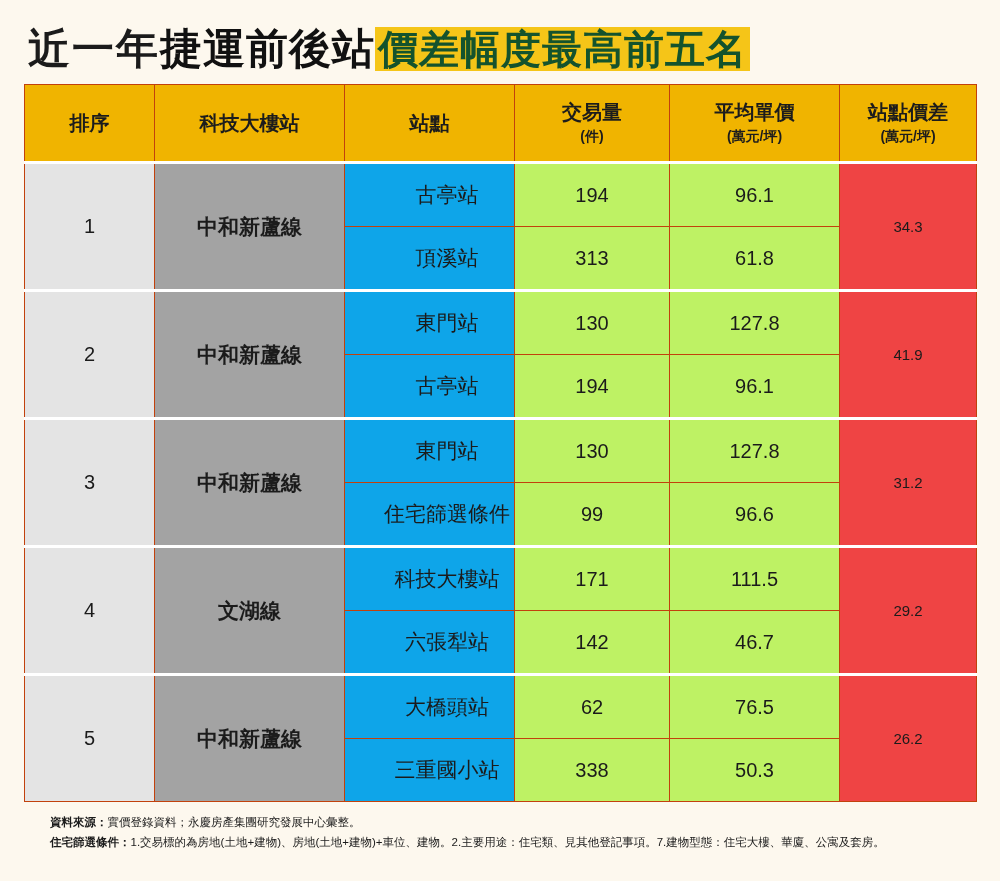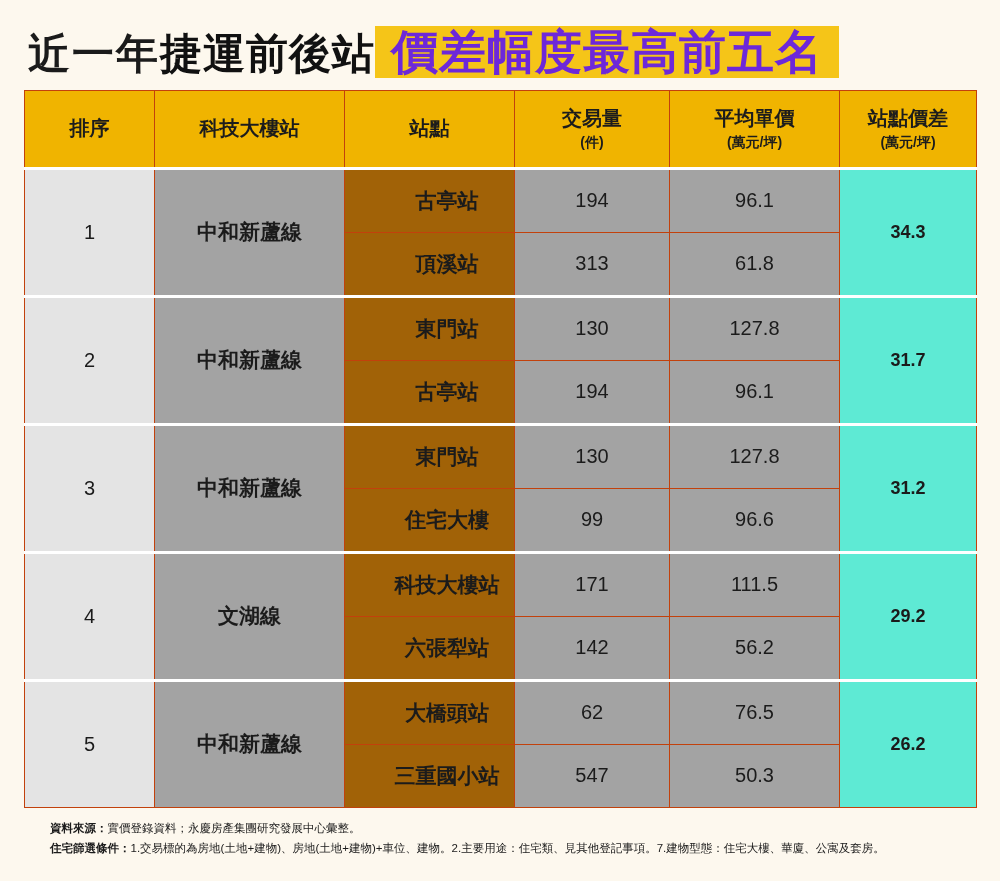--- a/index.html
+++ b/index.html
@@ -39,24 +39,24 @@
     color: #1b1b1b;
     font-size: 42px;
     letter-spacing: 2px;
   }
   .title .t2 {
     color: #111;
     font-size: 42px;
     letter-spacing: 1px;
   }
   .title .t3 {
-    color: #6d28d9;
-    font-size: 47px;
+    color: #14532d;
+    font-size: 40px;
     background: #f5c518;
-    padding: 0 16px;
+    padding: 0 3px;
     letter-spacing: 1px;
   }
 
   
   table.data {
     width: 952px;
     border-collapse: collapse;
     table-layout: fixed;
     background: #ececec;
   }
@@ -92,32 +92,32 @@
     font-weight: normal;
     background: #e4e4e4;
   }
   td.line {
     font-size: 21px;
     font-weight: bold;
     background: #a3a3a3;
   }
   td.station {
     font-size: 21px;
-    font-weight: bold;
-    background: #a16207;
+    font-weight: normal;
+    background: #0ea5e9;
     padding-left: 36px;
   }
   td.num {
     font-size: 20px;
-    background: #a3a3a3;
+    background: #bef264;
   }
   td.diff {
-    font-size: 18px;
-    font-weight: bold;
-    background: #5eead4;
+    font-size: 15px;
+    font-weight: normal;
+    background: #ef4444;
   }
   tbody tr.group-start td {
     border-top: 3px solid #ffffff;
   }
 
   
   .notes {
     margin: 10px 0 0 26px;
     width: 950px;
     font-size: 11.5px;
@@ -195,67 +195,67 @@
         <td class="num">313</td>
         <td class="num">61.8</td>
       </tr>
 
       <tr class="group-start">
         <td class="rank" rowspan="2">2</td>
         <td class="line" rowspan="2">中和新蘆線</td>
         <td class="station">東門站</td>
         <td class="num">130</td>
         <td class="num">127.8</td>
-        <td class="diff" rowspan="2">31.7</td>
+        <td class="diff" rowspan="2">41.9</td>
       </tr>
       <tr>
         <td class="station">古亭站</td>
         <td class="num">194</td>
         <td class="num">96.1</td>
       </tr>
 
       <tr class="group-start">
         <td class="rank" rowspan="2">3</td>
         <td class="line" rowspan="2">中和新蘆線</td>
         <td class="station">東門站</td>
         <td class="num">130</td>
         <td class="num">127.8</td>
         <td class="diff" rowspan="2">31.2</td>
       </tr>
       <tr>
-        <td class="station">住宅大樓</td>
+        <td class="station">住宅篩選條件</td>
         <td class="num">99</td>
         <td class="num">96.6</td>
       </tr>
 
       <tr class="group-start">
         <td class="rank" rowspan="2">4</td>
         <td class="line" rowspan="2">文湖線</td>
         <td class="station">科技大樓站</td>
         <td class="num">171</td>
         <td class="num">111.5</td>
         <td class="diff" rowspan="2">29.2</td>
       </tr>
       <tr>
         <td class="station">六張犁站</td>
         <td class="num">142</td>
-        <td class="num">56.2</td>
+        <td class="num">46.7</td>
       </tr>
 
       <tr class="group-start">
         <td class="rank" rowspan="2">5</td>
         <td class="line" rowspan="2">中和新蘆線</td>
         <td class="station">大橋頭站</td>
         <td class="num">62</td>
         <td class="num">76.5</td>
         <td class="diff" rowspan="2">26.2</td>
       </tr>
       <tr>
         <td class="station">三重國小站</td>
-        <td class="num">547</td>
+        <td class="num">338</td>
         <td class="num">50.3</td>
       </tr>
     </tbody>
   </table>
 
   <div class="notes">
     <span class="ln"><span class="lbl">資料來源：</span><span>實價登錄資料；永慶房產集團研究發展中心彙整。</span></span>
     <span class="ln"><span class="lbl">住宅篩選條件：</span><span>1.交易標的為房地(土地+建物)、房地(土地+建物)+車位、建物。2.主要用途：住宅類、見其他登記事項。7.建物型態：住宅大樓、華廈、公寓及套房。</span></span>
 
   </div>

